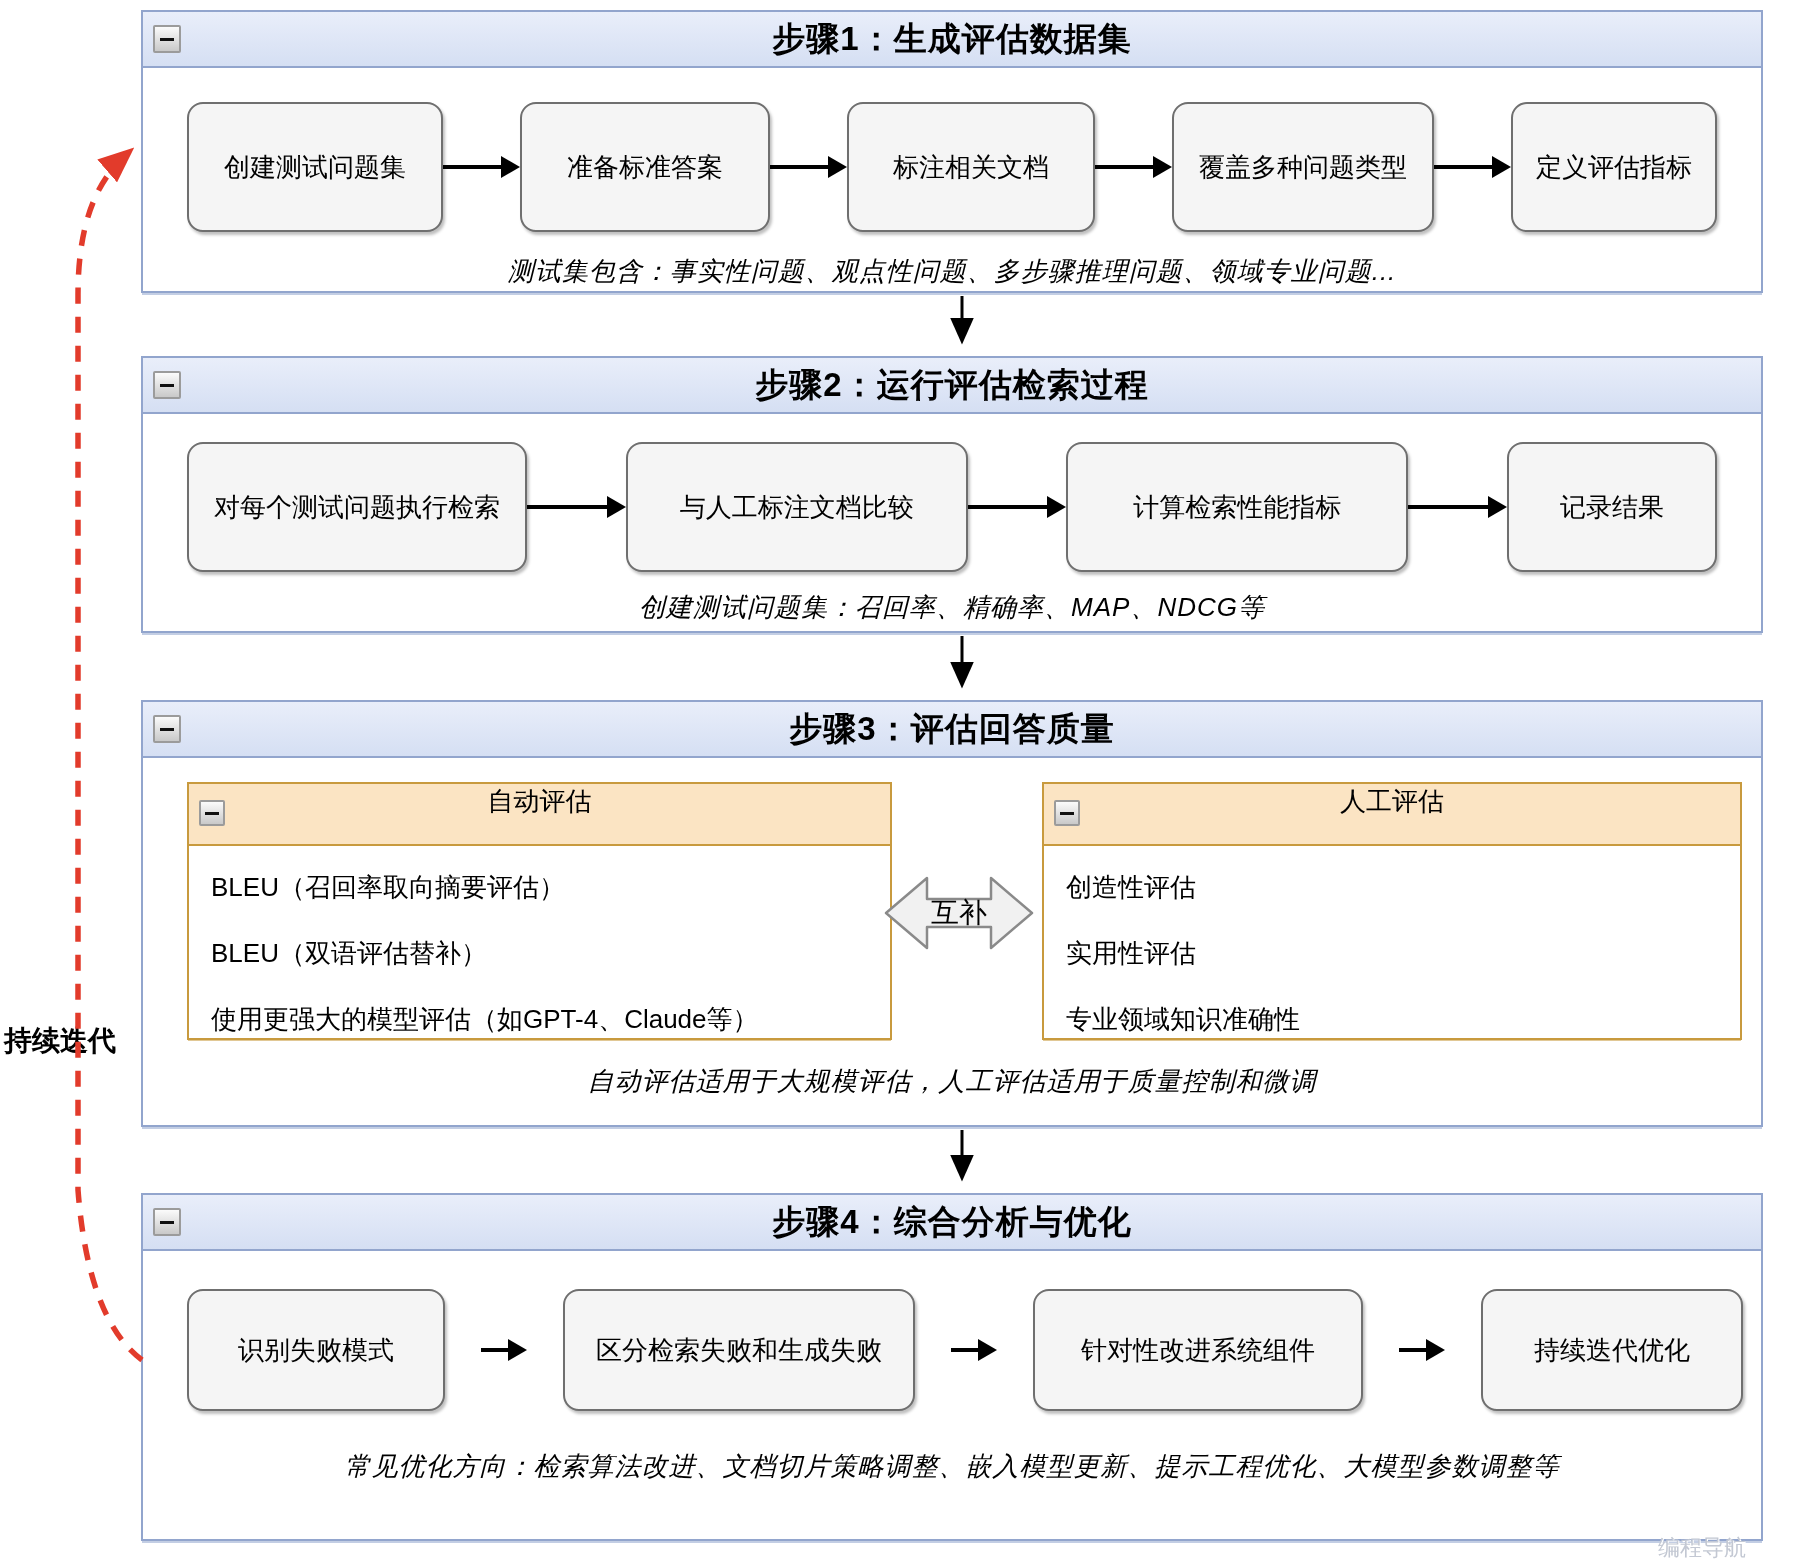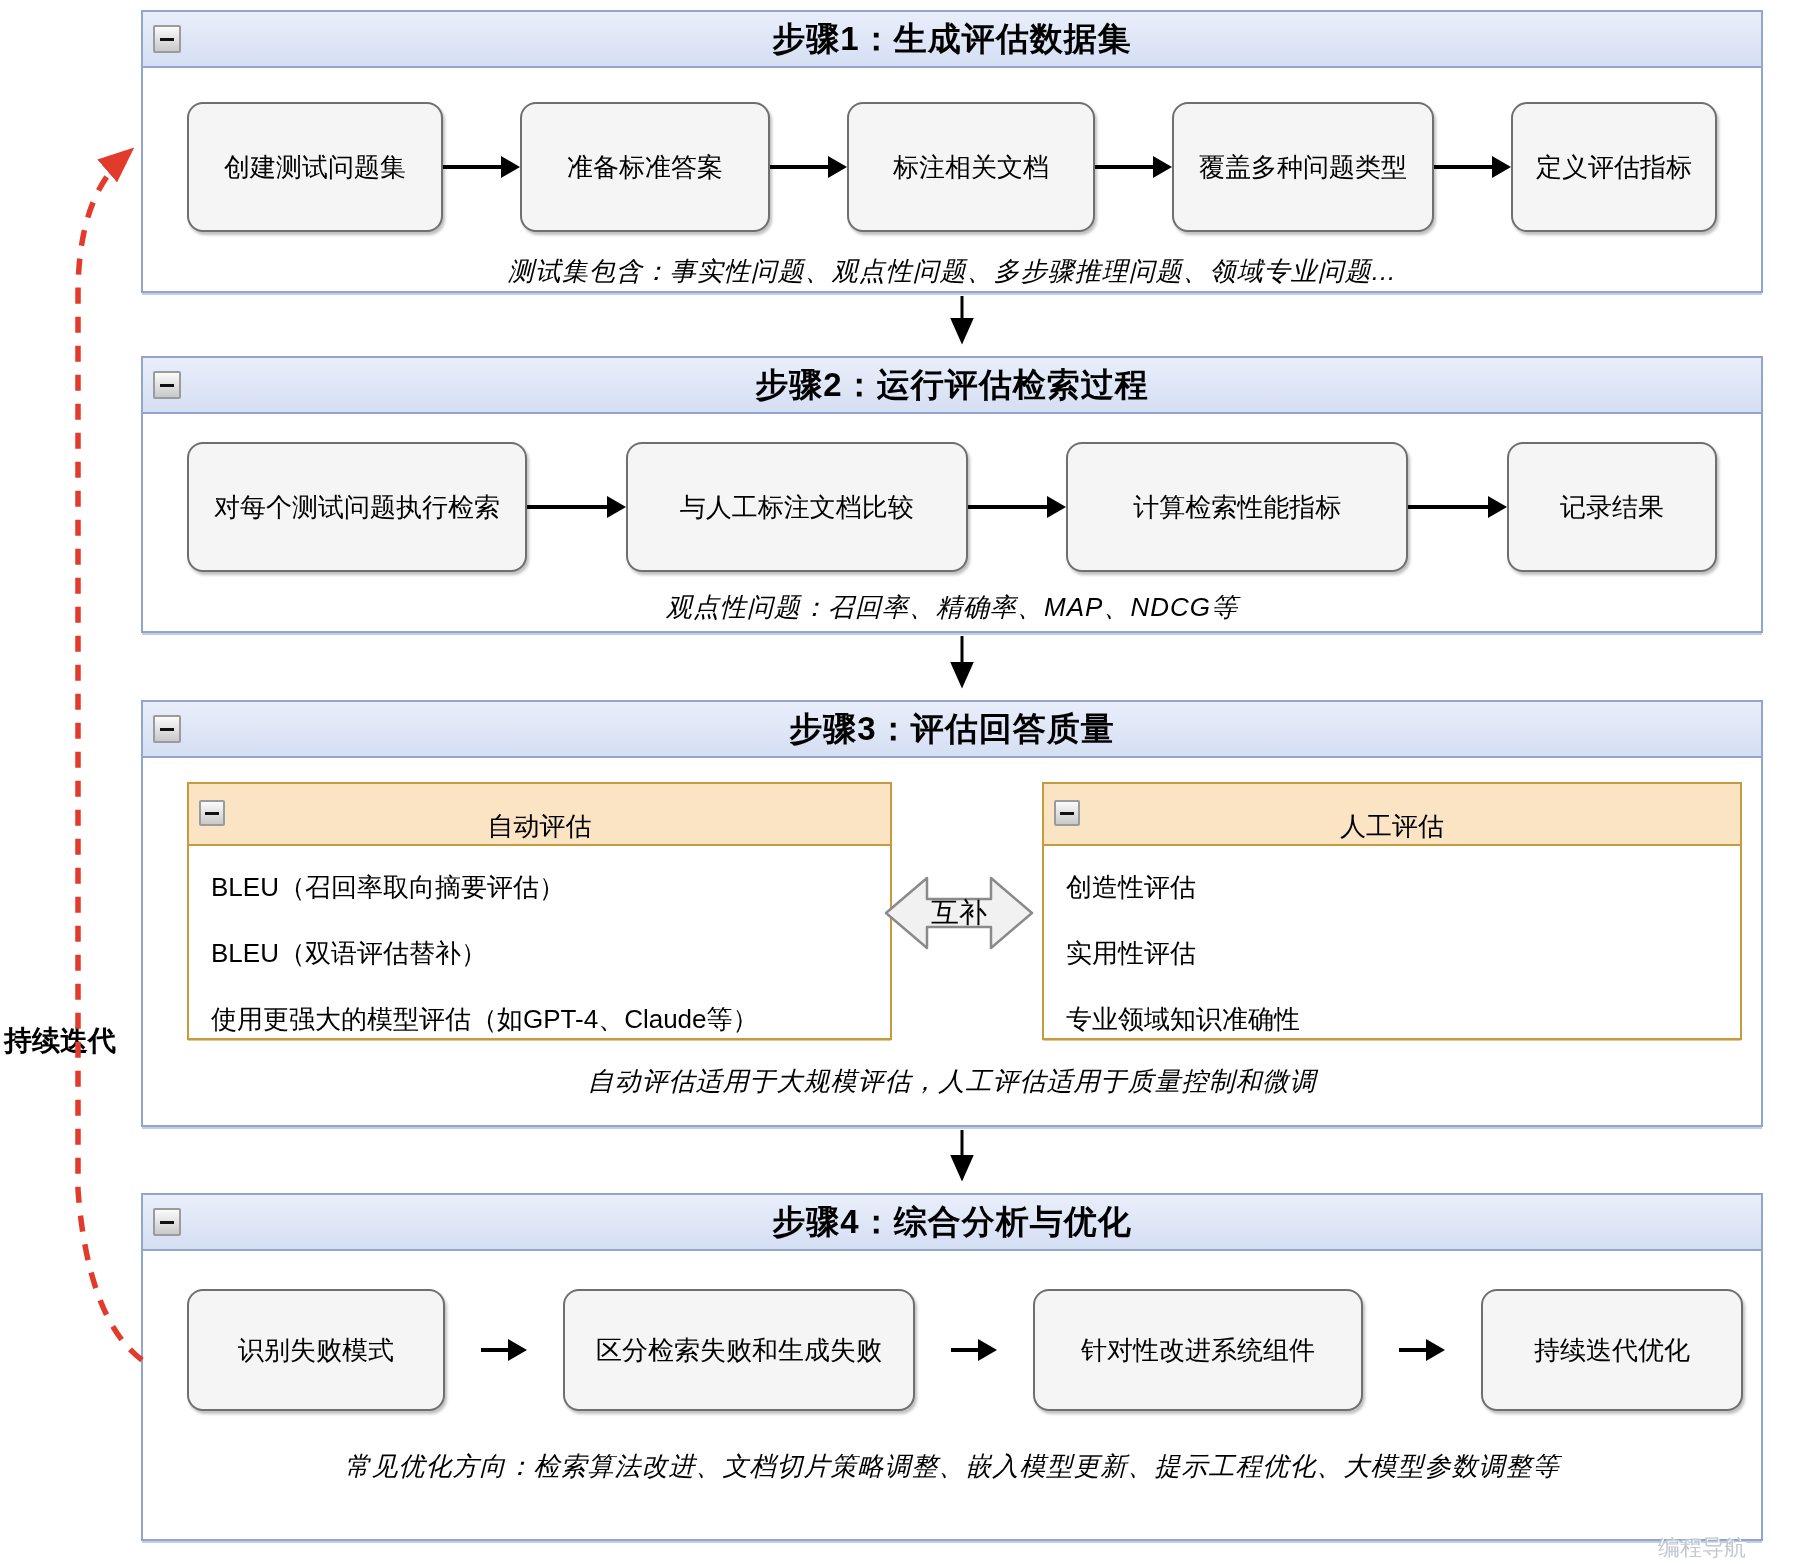--- a/index.html
+++ b/index.html
@@ -49,21 +49,21 @@
     border-left:19px solid #000;
   }
   .caption{font-style:italic;font-size:26px;text-align:center;letter-spacing:1px;}
   
   .sub{
     position:absolute;box-sizing:border-box;background:#fff;
     border:2px solid #c89a3e;box-shadow:0 2px 0 -1px rgba(200,154,62,.55);
   }
   .subhead{
     position:relative;height:60px;background:#fbe4c3;border-bottom:2px solid #c89a3e;
-    display:flex;align-items:flex-end;justify-content:center;font-size:26px;
+    display:flex;align-items:flex-start;justify-content:center;font-size:26px;
   }
   .sub .collapse{width:26px;height:26px;top:16px;}
   .items{padding:8px 0 0 22px;}
   .item{height:66px;display:flex;align-items:center;font-size:26px;}
   .duparrow{position:absolute;left:740px;top:108px;width:152px;height:94px;}
   .duplabel{
     position:absolute;left:740px;top:108px;width:152px;height:94px;
     display:flex;align-items:center;justify-content:center;font-size:28px;
   }
   
@@ -134,21 +134,21 @@
             <span class="hline"></span>
             <span class="hhead"></span>
           </div>
         <div class="node" style="width:342px">计算检索性能指标</div>
         <div class="harrow">
             <span class="hline"></span>
             <span class="hhead"></span>
           </div>
         <div class="node" style="width:210px">记录结果</div>
       </div>
-      <div class="caption" style="margin-top:18px;">观点性问题：召回率、精确率、MAP、NDCG等</div>
+      <div class="caption" style="margin-top:18px;">创建测试问题集：召回率、精确率、MAP、NDCG等</div>
     </div>
   </section>
 
   <section class="panel" id="p3">
     <header class="phead">
       <button class="collapse">
           <span class="bar"></span>
         </button>
       <div class="ptitle">步骤3：评估回答质量</div>
     </header>

